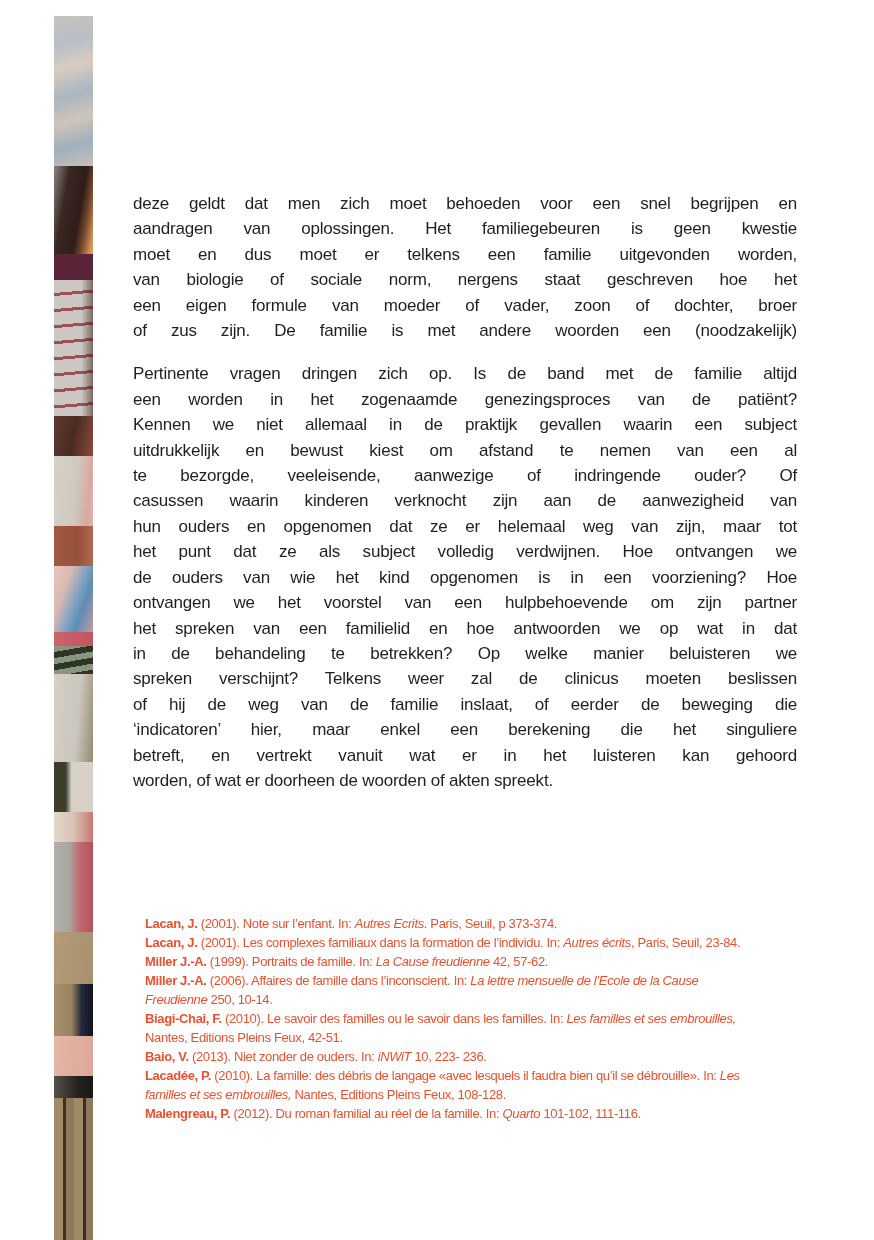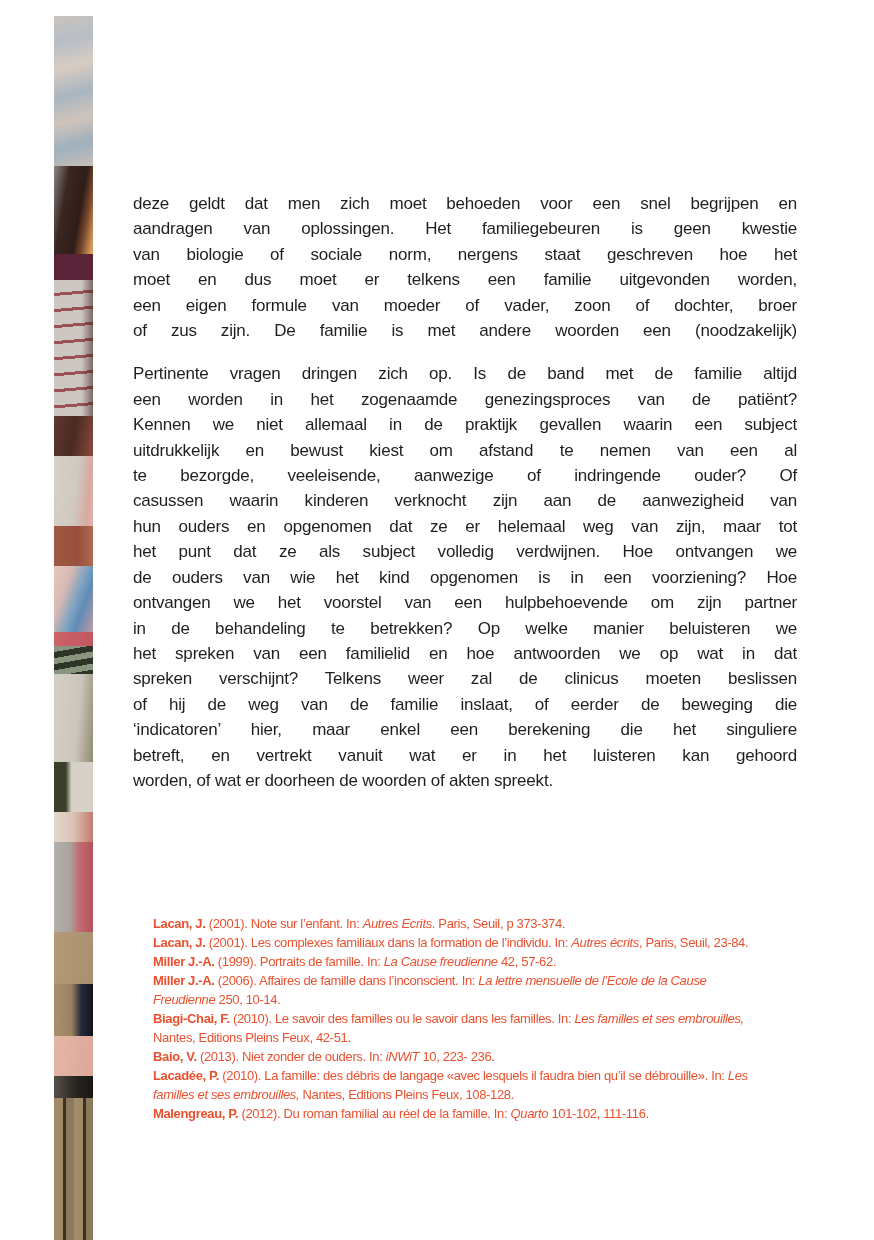--- a/index.html
+++ b/index.html
@@ -11,21 +11,21 @@
   .photo-strip{position:absolute;left:54px;top:0;width:39px;height:1240px;overflow:hidden;}
   .strip-seg{width:100%;}
   .body-text{
     position:absolute;left:133px;top:175px;width:664px;
     color:#1f1f1f;font-size:17px;line-height:25.4px;letter-spacing:-0.2px;
   }
   .para + .para{margin-top:18px;}
   .bline{text-align:justify;text-align-last:justify;}
   .bline.last{text-align-last:left;}
   .references{
-    position:absolute;left:153px;top:898px;width:705px;
+    position:absolute;left:145px;top:898px;width:705px;
     color:#e8512f;font-size:13px;line-height:19px;letter-spacing:-0.35px;
   }
   .rline{white-space:nowrap;}
   .b{font-weight:700;}
   .i{font-style:italic;}
 </style>
 </head>
 <body>
 
 <div class="page">
@@ -47,38 +47,38 @@
       <div class="strip-seg" style="height: 52px; background: linear-gradient(100deg, rgb(180, 154, 120) 0%, rgb(168, 144, 110) 100%);"></div>
       <div class="strip-seg" style="height: 52px; background: linear-gradient(90deg, rgb(168, 144, 110) 0%, rgb(154, 128, 94) 45%, rgb(35, 42, 60) 70%, rgb(18, 20, 30) 100%);"></div>
       <div class="strip-seg" style="height: 40px; background: linear-gradient(95deg, rgb(228, 182, 168) 0%, rgb(220, 168, 152) 100%);"></div>
       <div class="strip-seg" style="height: 22px; background: linear-gradient(90deg, rgb(86, 80, 74) 0%, rgb(38, 34, 28) 60%, rgb(26, 24, 20) 100%);"></div>
       <div class="strip-seg" style="height: 158px; background: repeating-linear-gradient(90deg, rgb(161, 138, 104) 0px, rgb(161, 138, 104) 9px, rgb(62, 47, 34) 9px, rgb(62, 47, 34) 12px, rgb(141, 122, 92) 12px, rgb(141, 122, 92) 20px);"></div>
     </div>
   <div class="body-text">
       <div class="para">
         <div class="bline">deze geldt dat men zich moet behoeden voor een snel begrijpen en</div>
         <div class="bline">aandragen van oplossingen. Het familiegebeuren is geen kwestie</div>
+        <div class="bline">moet en dus moet er telkens een familie uitgevonden worden,</div>
         <div class="bline">van biologie of sociale norm, nergens staat geschreven hoe het</div>
-        <div class="bline">moet en dus moet er telkens een familie uitgevonden worden,</div>
         <div class="bline">een eigen formule van moeder of vader, zoon of dochter, broer</div>
         <div class="bline">of zus zijn. De familie is met andere woorden een (noodzakelijk)</div>
       </div>
       <div class="para">
         <div class="bline">Pertinente vragen dringen zich op. Is de band met de familie altijd</div>
         <div class="bline">een worden in het zogenaamde genezingsproces van de patiënt?</div>
         <div class="bline">Kennen we niet allemaal in de praktijk gevallen waarin een subject</div>
         <div class="bline">uitdrukkelijk en bewust kiest om afstand te nemen van een al</div>
         <div class="bline">te bezorgde, veeleisende, aanwezige of indringende ouder? Of</div>
         <div class="bline">casussen waarin kinderen verknocht zijn aan de aanwezigheid van</div>
         <div class="bline">hun ouders en opgenomen dat ze er helemaal weg van zijn, maar tot</div>
         <div class="bline">het punt dat ze als subject volledig verdwijnen. Hoe ontvangen we</div>
         <div class="bline">de ouders van wie het kind opgenomen is in een voorziening? Hoe</div>
         <div class="bline">ontvangen we het voorstel van een hulpbehoevende om zijn partner</div>
+        <div class="bline">het spreken van een familielid en hoe antwoorden we op wat in dat</div>
         <div class="bline">in de behandeling te betrekken? Op welke manier beluisteren we</div>
-        <div class="bline">het spreken van een familielid en hoe antwoorden we op wat in dat</div>
         <div class="bline">spreken verschijnt? Telkens weer zal de clinicus moeten beslissen</div>
         <div class="bline">of hij de weg van de familie inslaat, of eerder de beweging die</div>
         <div class="bline">‘indicatoren’ hier, maar enkel een berekening die het singuliere</div>
         <div class="bline">betreft, en vertrekt vanuit wat er in het luisteren kan gehoord</div>
         <div class="bline last">worden, of wat er doorheen de woorden of akten spreekt.</div>
       </div>
     </div>
   <div class="references">
       <div>
         <div class="rline"><span class="b">Lacan, J.</span><span> (2001). Note sur l’enfant. In: </span><span class="i">Autres Ecrits</span><span>. Paris, Seuil, p 373-374.</span></div>

